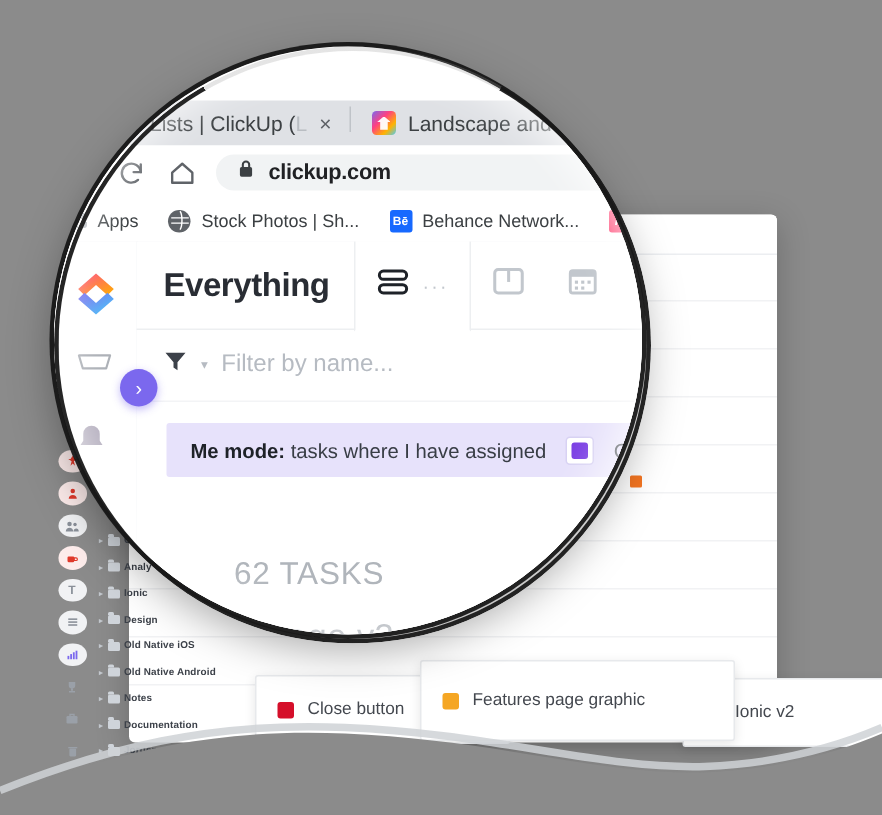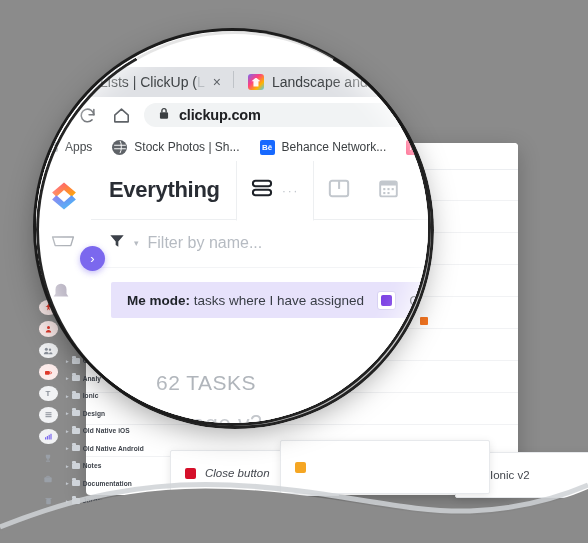--- a/index.html
+++ b/index.html
@@ -76,21 +76,21 @@
   .tree-folder:before{content:"";position:absolute;left:0;top:-2px;width:4px;height:2px;background:#cfd4da;border-radius:1px 1px 0 0;}
 
   
   .mini-card{
     position:absolute;background:#fff;border:1px solid #e7e9ec;border-radius:2px;
     box-shadow:0 2px 8px rgba(0,0,0,.10);
     display:flex;align-items:center;gap:9px;padding:0 14px;
     font-size:11.5px;color:#44484f;
   }
   .mini-card .sq{width:11px;height:11px;border-radius:2px;flex:none;}
-  #card-close{left:170px;top:450px;width:140px;height:44px;font-style:italic;}
+  #card-close{left:170px;top:450px;width:140px;height:44px;}
   #card-features{left:280px;top:440px;width:180px;height:52px;z-index:3;}
   #card-board{left:455px;top:452px;width:128px;height:44px;}
 
   .bg-smalltext{
     position:absolute;font-size:6px;color:#b0b5bb;white-space:nowrap;
   }
 
   
   .lens{
     position:absolute;left:36px;top:31px;width:392px;height:392px;
@@ -439,20 +439,21 @@
           <span>Product</span>
         </div>
     </div>
 
     <div class="mini-card" id="card-close">
       <span class="sq" style="background:#d50f2a"></span>
       <span>Close button</span>
     </div>
     <div class="mini-card" id="card-features">
       <span class="sq" style="background:#f5a623"></span>
+      <span>Features page graphic</span>
     </div>
     <div class="mini-card" id="card-board">
       <span class="sq" style="background:#3ba3f5"></span>
       <span>Ionic v2</span>
     </div>
 
     <div class="bg-smalltext" style="left:182px;top:475px;">&nbsp;</div>
   </div>
 
   <div class="lens">

